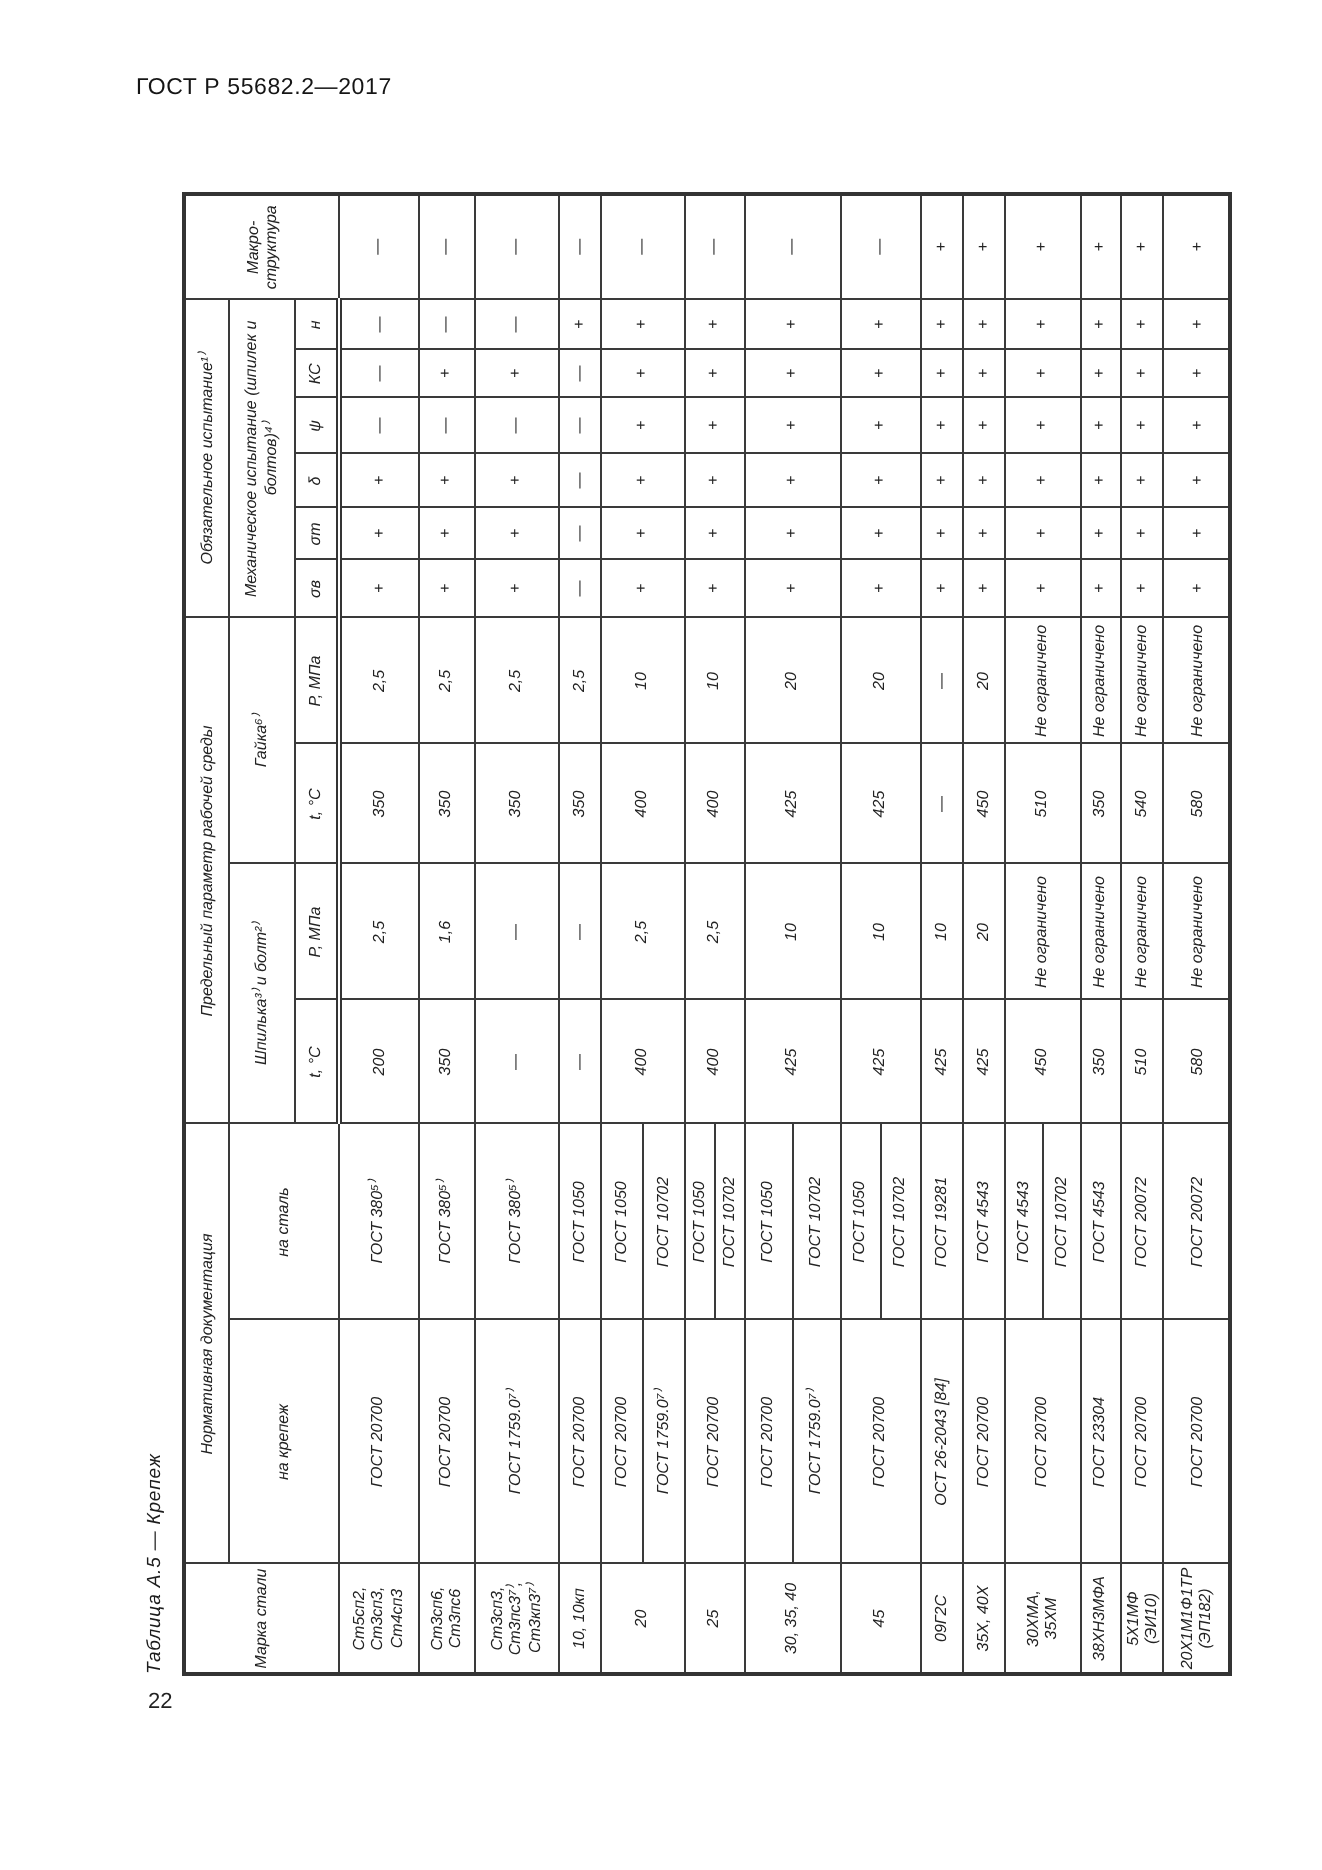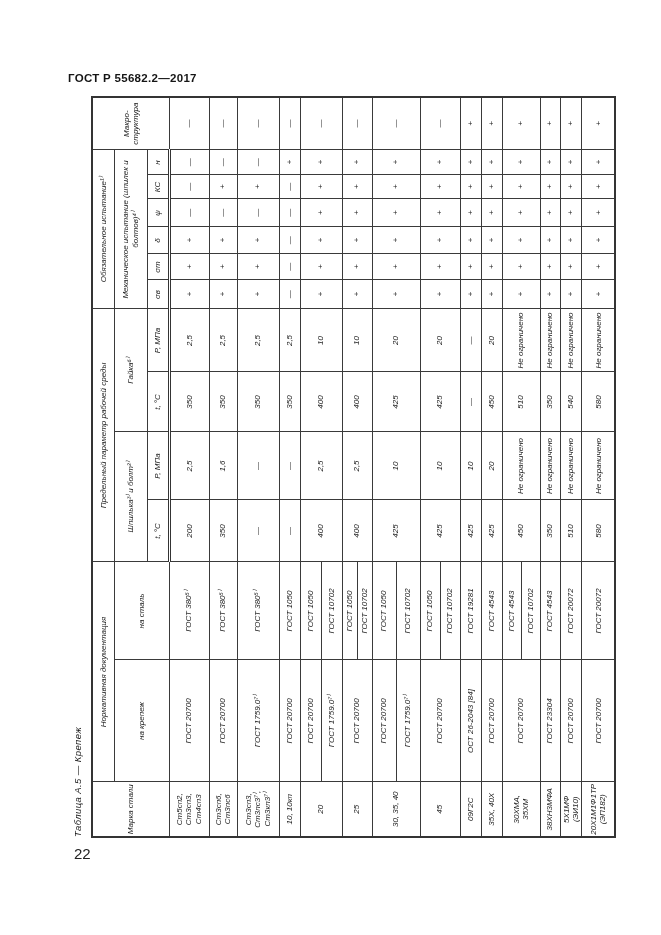--- a/index.html
+++ b/index.html
@@ -1,26 +1,26 @@
 <!DOCTYPE html>
 <html><head>
 <meta charset="utf-8">
 <style>
   html,body{margin:0;padding:0;background:#ffffff;}
   body{
     position:relative;width:661px;height:935px;overflow:hidden;
     font-family:"Liberation Sans",sans-serif;color:#1f1f1f;
   }
   .std-ref{
-    position:absolute;left:68px;top:72px;
-    font-size:11.5px;font-weight:bold;letter-spacing:.3px;color:#151515;
+    position:absolute;left:68px;top:38px;
+    font-size:11.5px;font-weight:normal;letter-spacing:.3px;color:#151515;
   }
   .page-num{
     position:absolute;left:74px;top:845px;
-    font-size:15px;color:#222;
+    font-size:11px;color:#222;
   }
   
   .rotated{
     position:absolute;left:72px;top:838px;width:740px;height:542px;
     transform:rotate(-90deg);transform-origin:0 0;
   }
   .tbl-title{
     height:16px;font-size:9.5px;font-style:italic;color:#1c1c1c;
     letter-spacing:.4px;margin:0 0 3px 1px;white-space:nowrap;
   }

